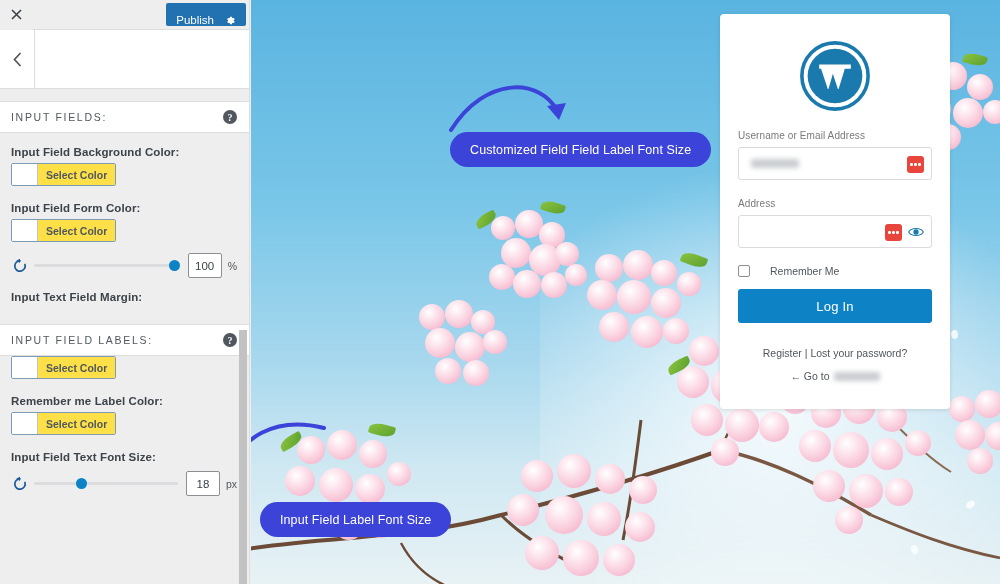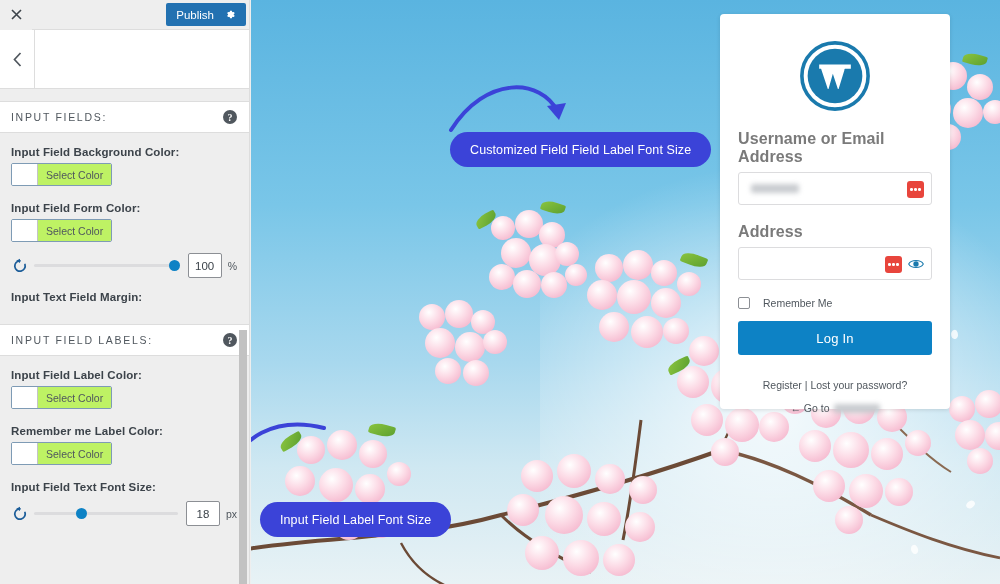--- a/index.html
+++ b/index.html
@@ -28,21 +28,21 @@
     width: 32px; height: 30px;
     display: flex; align-items: center; justify-content: center;
     background: #eeeeee; cursor: pointer;
     font-size: 15px; color: #50575e; line-height: 1;
   }
   .publish-wrap { display: flex; align-items: center; height: 30px; padding-right: 3px; }
   .publish-btn {
     background: #2271b1; color: #fff;
     font-size: 11.5px; border: none;
     padding: 0 10px; height: 23px;
-    display: flex; align-items: center; gap: 11px;
+    display: flex; align-items: flex-end; gap: 11px;
     cursor: pointer; border-radius: 2px;
     font-family: "Liberation Sans", sans-serif;
   }
   .gear { width: 11px; height: 11px; display: inline-block; position: relative; }
   .gear svg { display: block; }
 
   .panel-head {
     display: flex; align-items: stretch;
     background: #fff; border-bottom: 1px solid #dddddd;
     height: 59px;
@@ -82,21 +82,21 @@
     margin-top: 13px; margin-bottom: 5px; letter-spacing: .1px;
   }
   .color-btn {
     display: inline-flex; align-items: stretch;
     border: 1px solid #7e9bb5; border-radius: 2px;
     height: 23px; background: #fff; cursor: pointer; overflow: hidden;
   }
   .color-swatch { width: 26px; background: #ffffff; border-right: 1px solid #c3c4c7; }
   .color-text {
     display: flex; align-items: center; padding: 0 8px;
-    font-size: 10.5px; color: #50575e; background: #bef264; white-space: nowrap;
+    font-size: 10.5px; color: #50575e; background: #fde047; white-space: nowrap; font-weight: bold;
   }
 
   .slider-row { display: flex; align-items: center; gap: 0; margin-top: 8px; }
   .reset-icon {
     width: 17px; height: 17px; flex: 0 0 17px; cursor: pointer;
     display: flex; align-items: center; justify-content: center;
   }
   .track-wrap { position: relative; flex: 1; height: 17px; margin: 0 8px 0 6px; }
   .track {
     position: absolute; top: 7px; left: 0; right: 0; height: 3px;
@@ -156,22 +156,22 @@
   
   .login-box {
     position: absolute; left: 469px; top: 14px;
     width: 230px; height: 395px;
     background: #fff; border-radius: 4px;
     box-shadow: 0 1px 4px rgba(0,0,0,.12);
     padding: 0 18px;
   }
   .wp-logo { margin: 26px auto 0; width: 72px; height: 72px; display: block; }
   .f-label {
-    font-size: 16px; color: #7a7a7a; margin-top: 18px; margin-bottom: 6px;
-    font-weight: 700; letter-spacing: .1px;
+    font-size: 10px; color: #7a7a7a; margin-top: 18px; margin-bottom: 6px;
+    font-weight: 400; letter-spacing: .1px;
   }
   .f-input {
     position: relative; width: 100%; height: 33px;
     border: 1px solid #dcdcde; border-radius: 3px; background: #fff;
     display: flex; align-items: center; padding: 0 6px;
   }
   .blur-val {
     width: 48px; height: 9px; border-radius: 2px;
     background: #c9ccd0; filter: blur(2.6px); margin-left: 6px;
   }
@@ -179,21 +179,21 @@
     position: absolute; right: 7px; top: 8px;
     width: 17px; height: 17px; border-radius: 3px; background: #e8453c;
     display: flex; align-items: center; justify-content: center; gap: 1.5px;
     cursor: pointer;
   }
   .pm-icon s { width: 2.5px; height: 2.5px; border-radius: 50%; background: #fff; display: block; }
   .pm-icon-pw { right: 29px; }
   .eye {
     position: absolute; right: 7px; top: 9px; width: 16px; height: 14px; cursor: pointer;
   }
-  .rm-row { display: flex; align-items: center; gap: 13px; margin-top: 17px; }
+  .rm-row { display: flex; align-items: center; gap: 20px; margin-top: 17px; }
   .rm-box {
     width: 12px; height: 12px; border: 1px solid #8c8f94; border-radius: 2px;
     background: #fff; cursor: pointer;
   }
   .rm-label { font-size: 10.5px; color: #50575e; }
   .login-btn {
     width: 100%; height: 34px; margin-top: 12px;
     background: #0d82c5; color: #fff; border: none; border-radius: 3px;
     font-size: 13px; cursor: pointer; letter-spacing: .2px;
     font-family: "Liberation Sans", sans-serif;
@@ -302,21 +302,20 @@
     </div>
 
     <div style="height:16px"></div>
 
     <div class="section-header">
       <span class="sh-label">INPUT FIELD LABELS:</span>
       <span class="help-icon">?</span>
     </div>
 
     <div class="ctrl">
-      <div class="ctrl-label">Input Field Label Color:</div>
       <div class="color-btn">
         <span class="color-swatch"></span>
         <span class="color-text">Select Color</span>
       </div>
     </div>
 
     <div class="ctrl">
       <div class="ctrl-label">Remember me Label Color:</div>
       <div class="color-btn">
         <span class="color-swatch"></span>

